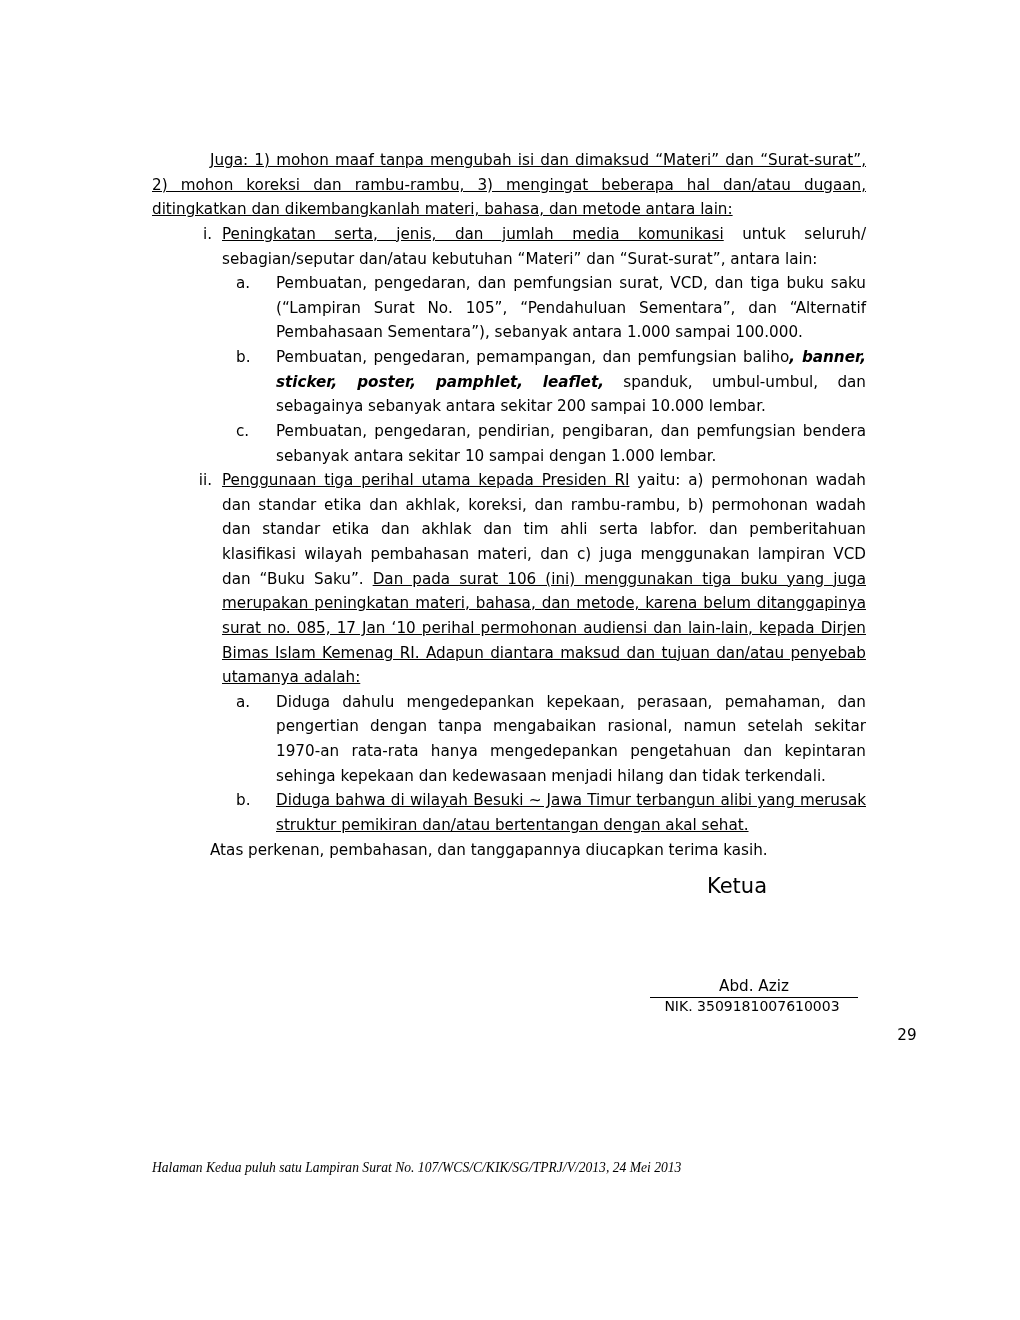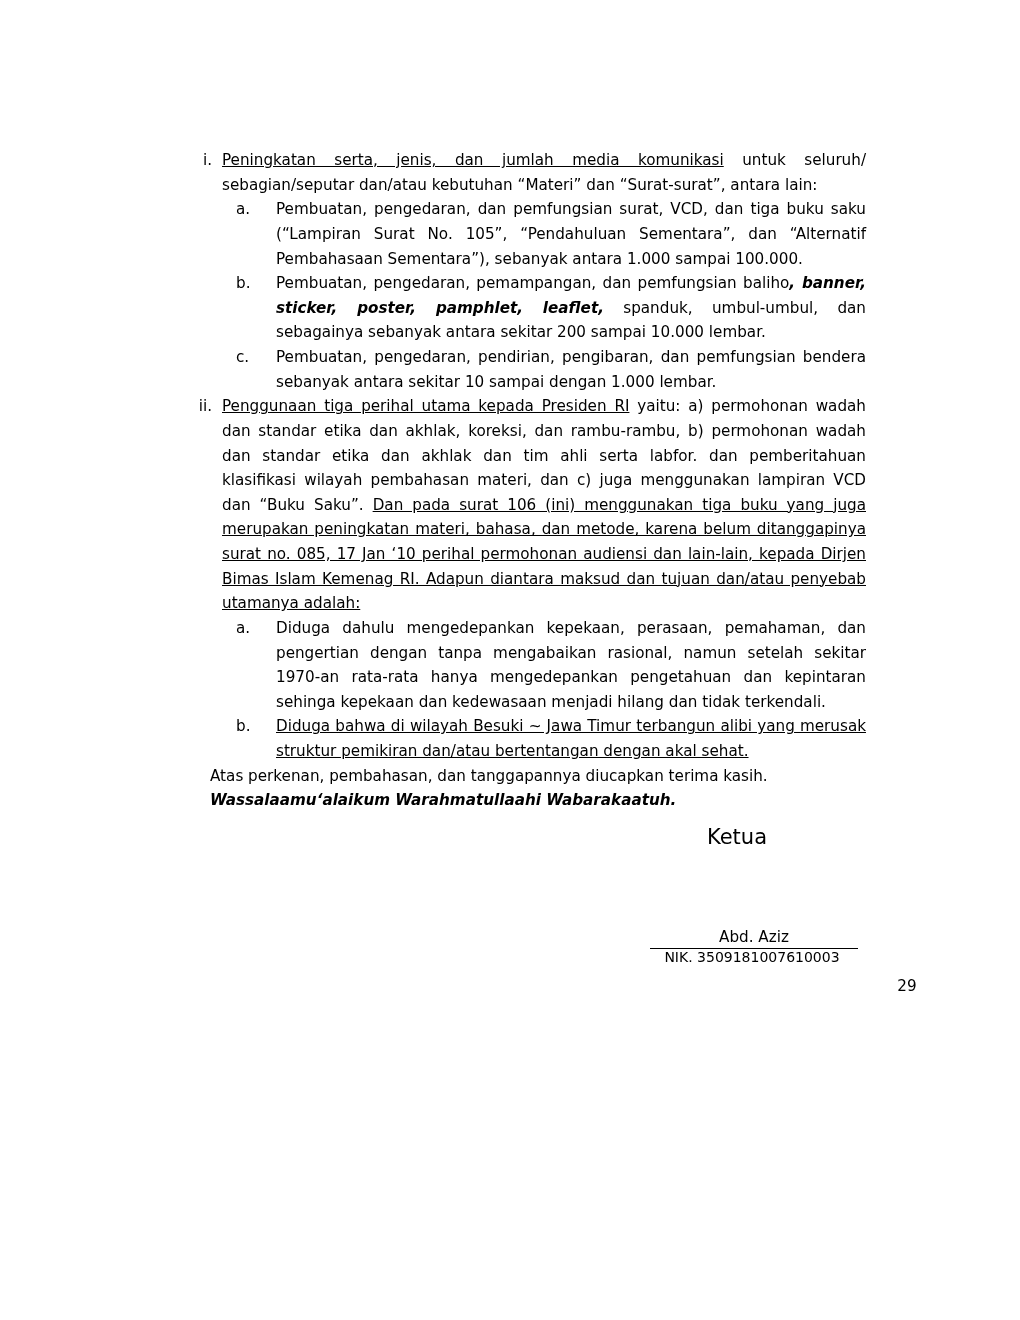--- a/index.html
+++ b/index.html
@@ -123,20 +123,21 @@
   }
   .tight { margin-top: 2px; }
 </style>
 </head>
 <body>
 
 <div class="page">
 
   <div class="content">
 
+    <div class="para indent-first u">Juga: 1) mohon maaf tanpa mengubah isi dan dimaksud “Materi” dan “Surat-surat”, 2) mohon koreksi dan rambu-rambu, 3) mengingat beberapa hal dan/atau dugaan, ditingkatkan dan dikembangkanlah materi, bahasa, dan metode antara lain:</div>
 
     <div class="lvl1">
       <span class="marker">i.</span>
       <div class="para"><span class="u">Peningkatan serta, jenis, dan jumlah media komunikasi</span><span> untuk seluruh/ sebagian/seputar dan/atau kebutuhan “Materi” dan “Surat-surat”, antara lain:</span></div>
     </div>
 
     <div class="lvl2">
       <span class="marker">a.</span>
       <div class="para">Pembuatan, pengedaran, dan pemfungsian surat, VCD, dan tiga buku saku (“Lampiran Surat No. 105”, “Pendahuluan Sementara”, dan “Alternatif Pembahasaan Sementara”), sebanyak antara 1.000 sampai 100.000.</div>
     </div>
@@ -162,25 +163,25 @@
     </div>
 
     <div class="lvl2">
       <span class="marker">b.</span>
       <div class="para u">Diduga bahwa di wilayah Besuki ~ Jawa Timur terbangun alibi yang merusak struktur pemikiran dan/atau bertentangan dengan akal sehat.</div>
     </div>
 
 
     <div class="para indent-first">Atas perkenan, pembahasan, dan tanggapannya diucapkan terima kasih.</div>
 
-    <div class="para indent-first bi">Wassalaamu‘alaikum Warahmatullaahi Wabarakaatuh.</div>
 
     <div class="signature-zone">
       <div class="ketua">Ketua</div>
       <div class="sign-name">Abd. Aziz</div>
       <div class="nik">NIK. 3509181007610003</div>
       <div class="pagenum">29</div>
     </div>
 
   </div>
 
+  <div class="footer-note">Halaman Kedua puluh satu Lampiran Surat No. 107/WCS/C/KIK/SG/TPRJ/V/2013, 24 Mei 2013</div>
 
 </div>
 
 </body></html>

